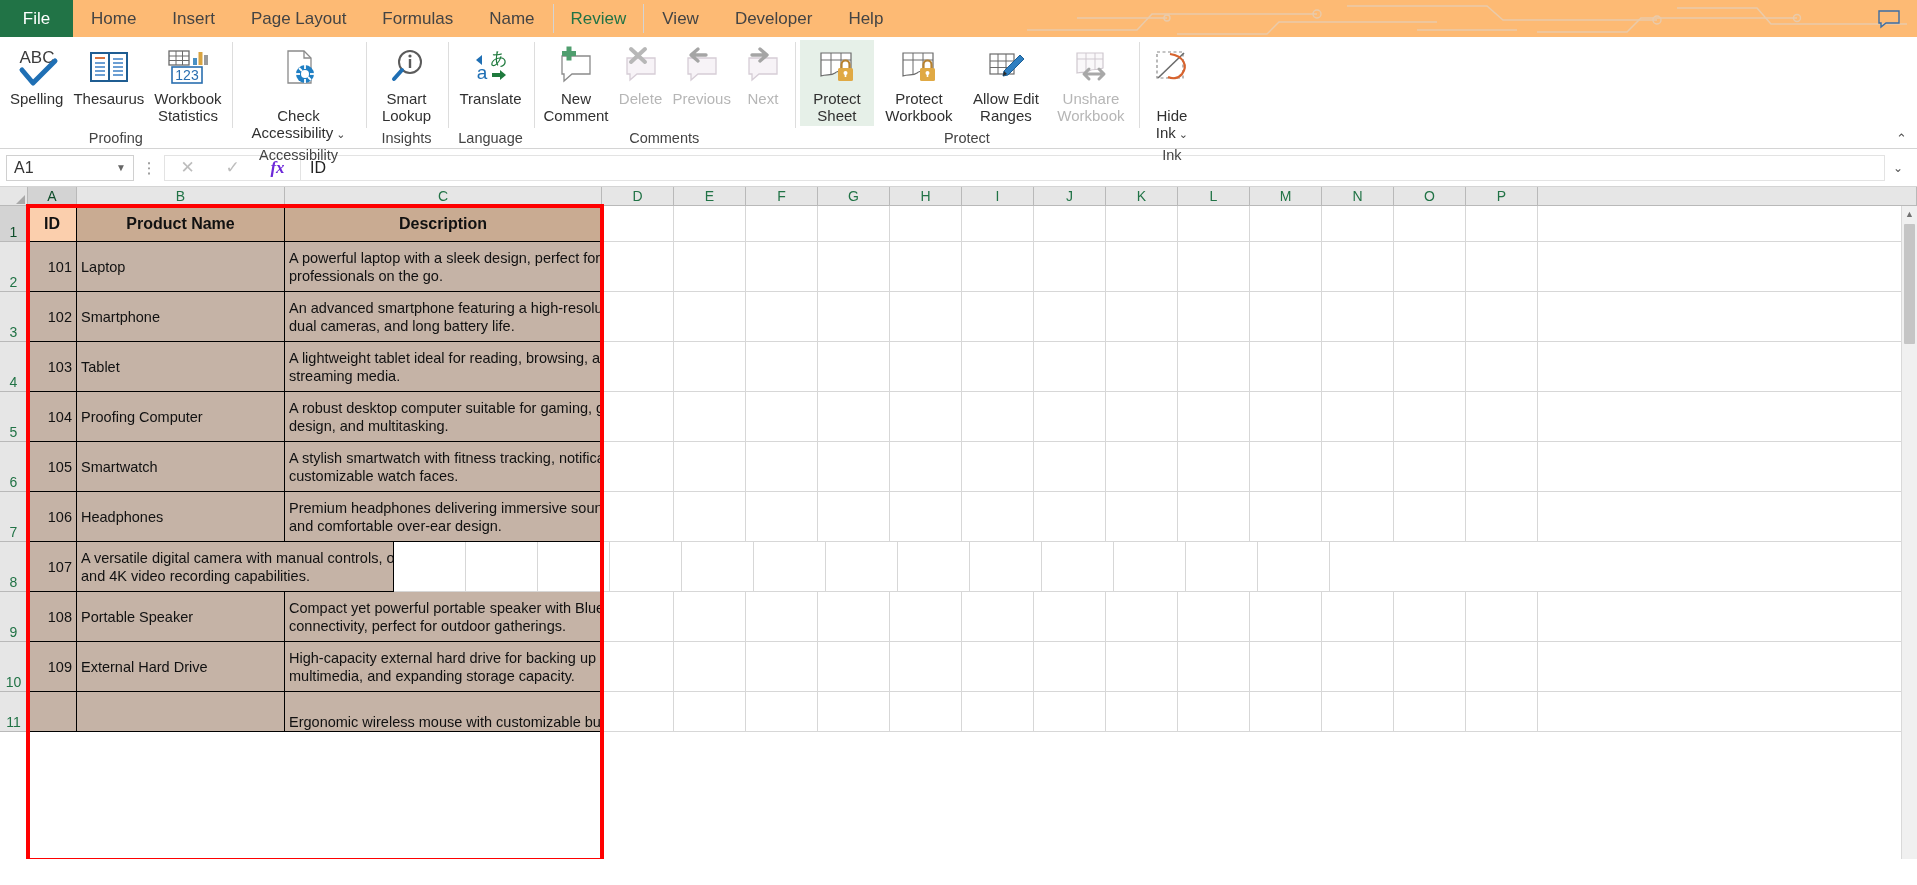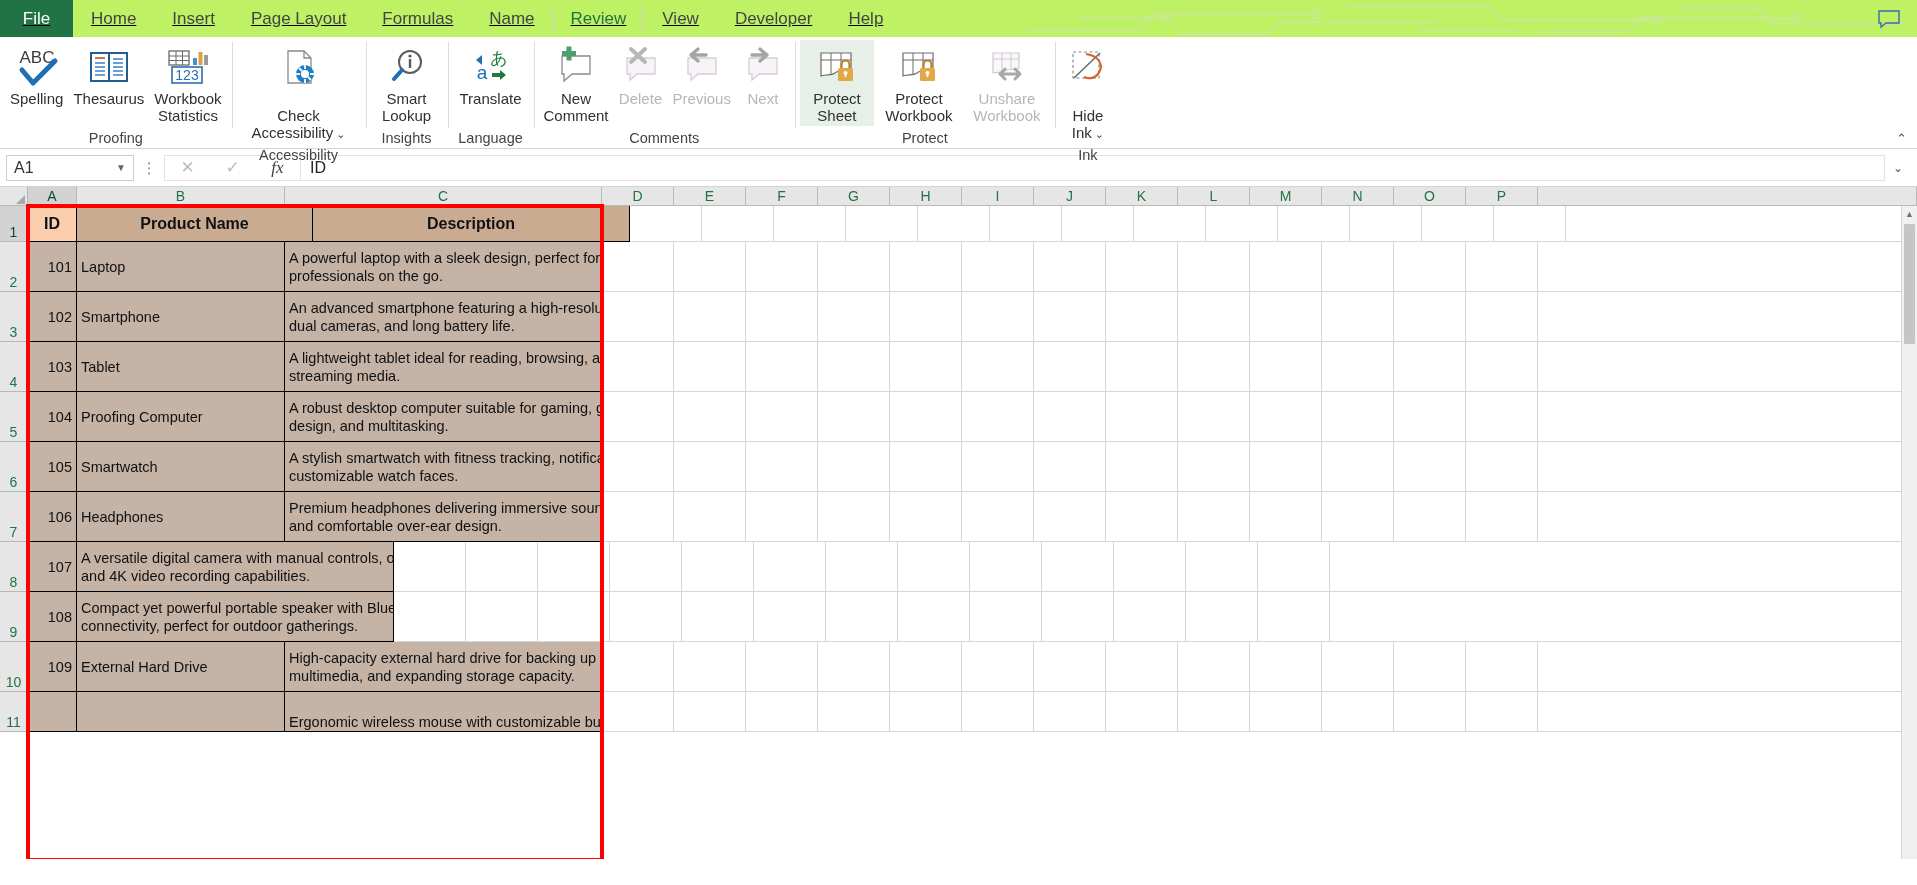--- a/index.html
+++ b/index.html
@@ -8,25 +8,24 @@
     font-family: "Liberation Sans", sans-serif;
     background: #ffffff;
     overflow: hidden;
     -webkit-font-smoothing: antialiased;
   }
 
   
   .tabbar {
     position: relative;
     height: 37px;
-    background: #bef264;
+    background: #fdba74;
     display: flex;
     align-items: stretch;
     overflow: hidden;
-    text-decoration: underline;
   }
   .tabbar-deco {
     position: absolute; right: 0; top: 0; bottom: 0; width: 900px;
     pointer-events: none; opacity: .55;
   }
   .file-tab {
     background: #217346;
     color: #ffffff;
     font-size: 17px;
     display: flex; align-items: center; justify-content: center;
@@ -508,20 +507,37 @@
             <rect x="23" y="21" width="15" height="13" rx="1.5" fill="#e0a944"></rect>
             <path d="M26.5 21v-3.5a4 4 0 0 1 8 0V21" fill="none" stroke="#b8822f" stroke-width="2.2"></path>
             <circle cx="30.5" cy="26" r="2" fill="#fff"></circle>
               <rect x="29.7" y="26" width="1.6" height="4" fill="#fff"></rect>
           </svg>
         </div>
         <div class="lbl">Protect
 Workbook</div>
       </div>
 
+      <div class="btn" style="min-width:84px;">
+        <div class="ico">
+          <svg width="44" height="40" viewBox="0 0 44 40">
+            <rect x="6" y="7" width="24" height="20" fill="#fff" stroke="#6b6b6b" stroke-width="1.2"></rect>
+            <g stroke="#6b6b6b" stroke-width="1">
+                <line x1="6" y1="14" x2="30" y2="14"></line>
+                <line x1="6" y1="20.5" x2="30" y2="20.5"></line>
+                <line x1="14" y1="7" x2="14" y2="27"></line>
+                <line x1="22" y1="7" x2="22" y2="27"></line>
+              </g>
+            <path d="M36 8 L40 12 L24 28 L19 29 L20 24 Z" fill="#2f7fc1" stroke="#1d5f95" stroke-width="1"></path>
+            <path d="M19 29 L20 24 L23 27 Z" fill="#2a2a2a"></path>
+          </svg>
+        </div>
+        <div class="lbl">Allow Edit
+Ranges</div>
+      </div>
 
       <div class="btn disabled" style="min-width:86px;">
         <div class="ico">
           <svg width="44" height="40" viewBox="0 0 44 40">
             <path d="M8 6h26v15c-5 3-10 0-14 3-3 2-7 1-12 2z" fill="#faf8fa" stroke="#cfc8cf" stroke-width="1.2"></path>
             <g stroke="#cfc8cf" stroke-width="1">
                 <line x1="8" y1="12" x2="34" y2="12"></line>
                 <line x1="17" y1="6" x2="17" y2="25"></line>
                 <line x1="26" y1="6" x2="26" y2="23"></line>
               </g>
@@ -559,21 +575,21 @@
 
 <div class="fbar">
   <div class="namebox">
     <span>A1</span>
     <span class="cv">▼</span>
   </div>
   <div class="fbar-dots">⋮</div>
   <div class="fbar-btns">
     <div class="fb">✕</div>
     <div class="fb">✓</div>
-    <div class="fb" style="font-style:italic;font-family:'Liberation Serif',serif;color:#404040;">fx</div>
+    <div class="fb" style="font-style:italic;font-family:'Liberation Serif',serif;color:#6d28d9;font-weight:bold;">fx</div>
   </div>
   <div class="fbar-input">
     <span>ID</span>
   </div>
   <div class="fbar-expand">⌄</div>
 </div>
 
 <div class="gridwrap">
 
   <div class="colhdr-row">
@@ -594,21 +610,21 @@
     <div class="colhdr" style="width:72px">N</div>
     <div class="colhdr" style="width:72px">O</div>
     <div class="colhdr" style="width:72px">P</div>
     <div class="colhdr" style="flex:1"></div>
   </div>
 
   <div class="body-row" style="height:36px">
     <div class="rowhdr sel">1</div>
     <div class="cells">
       <div class="cell tbl hdr active" style="width:49px">ID</div>
-      <div class="cell tbl hdr" style="width:236px">Product Name</div>
+      <div class="cell tbl hdr" style="width:208px">Product Name</div>
       <div class="cell tbl hdr" style="width:317px">Description</div>
       <div class="cell" style="width:72px"></div>
       <div class="cell" style="width:72px"></div>
       <div class="cell" style="width:72px"></div>
       <div class="cell" style="width:72px"></div>
       <div class="cell" style="width:72px"></div>
       <div class="cell" style="width:72px"></div>
       <div class="cell" style="width:72px"></div>
       <div class="cell" style="width:72px"></div>
       <div class="cell" style="width:72px"></div>
@@ -806,20 +822,21 @@
           <div class="cell" style="width: 72px;"></div>
           <div class="cell" style="width: 72px;"></div>
           <div class="cell" style="width: 72px;"></div>
           <div class="cell" style="flex: 1 1 0%;"></div>
         </div>
       </div>
       <div class="body-row" style="height: 50px;">
         <div class="rowhdr">9</div>
         <div class="cells">
           <div class="cell tbl num" style="width: 49px;">108</div>
+          <div class="cell tbl txt" style="width: 208px;">Portable Speaker</div>
           <div class="cell tbl desc" style="width: 317px;">
             <div style="width: 100%; white-space: nowrap;">
               <span>Compact yet powerful portable speaker with Bluetooth</span>
               <span>connectivity, perfect for outdoor gatherings.</span>
             </div>
           </div>
           <div class="cell" style="width: 72px;"></div>
           <div class="cell" style="width: 72px;"></div>
           <div class="cell" style="width: 72px;"></div>
           <div class="cell" style="width: 72px;"></div>

